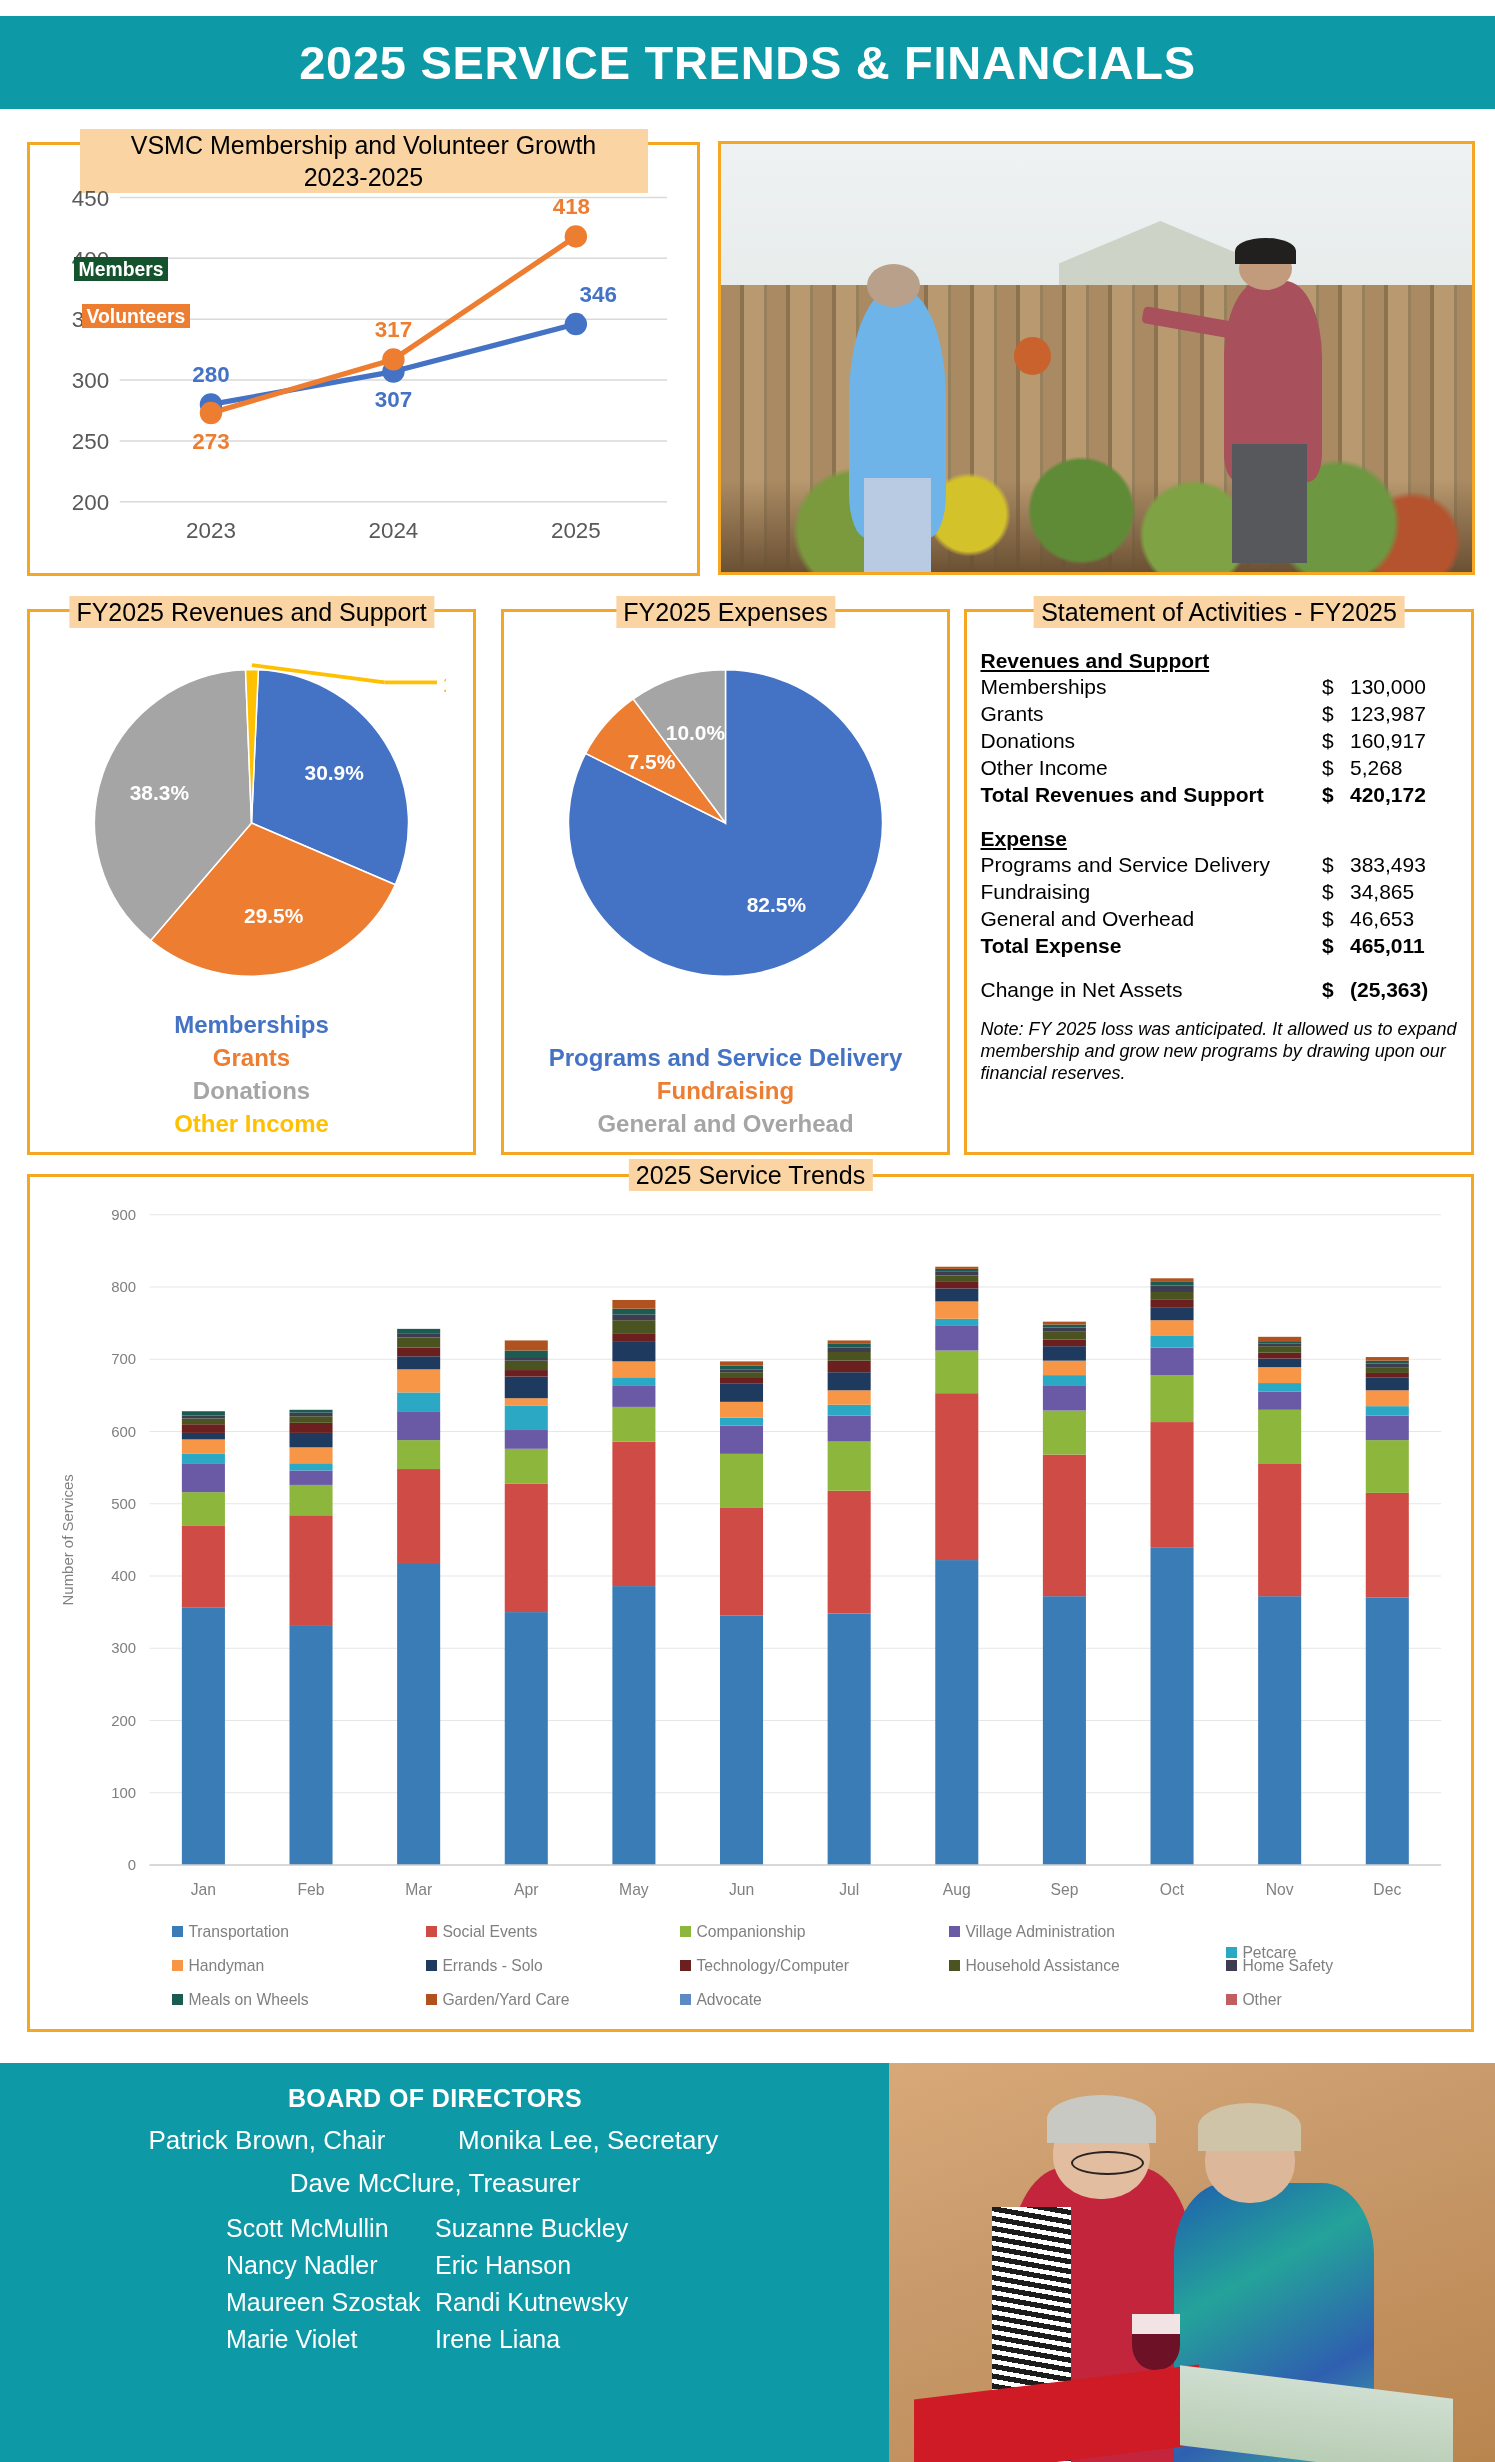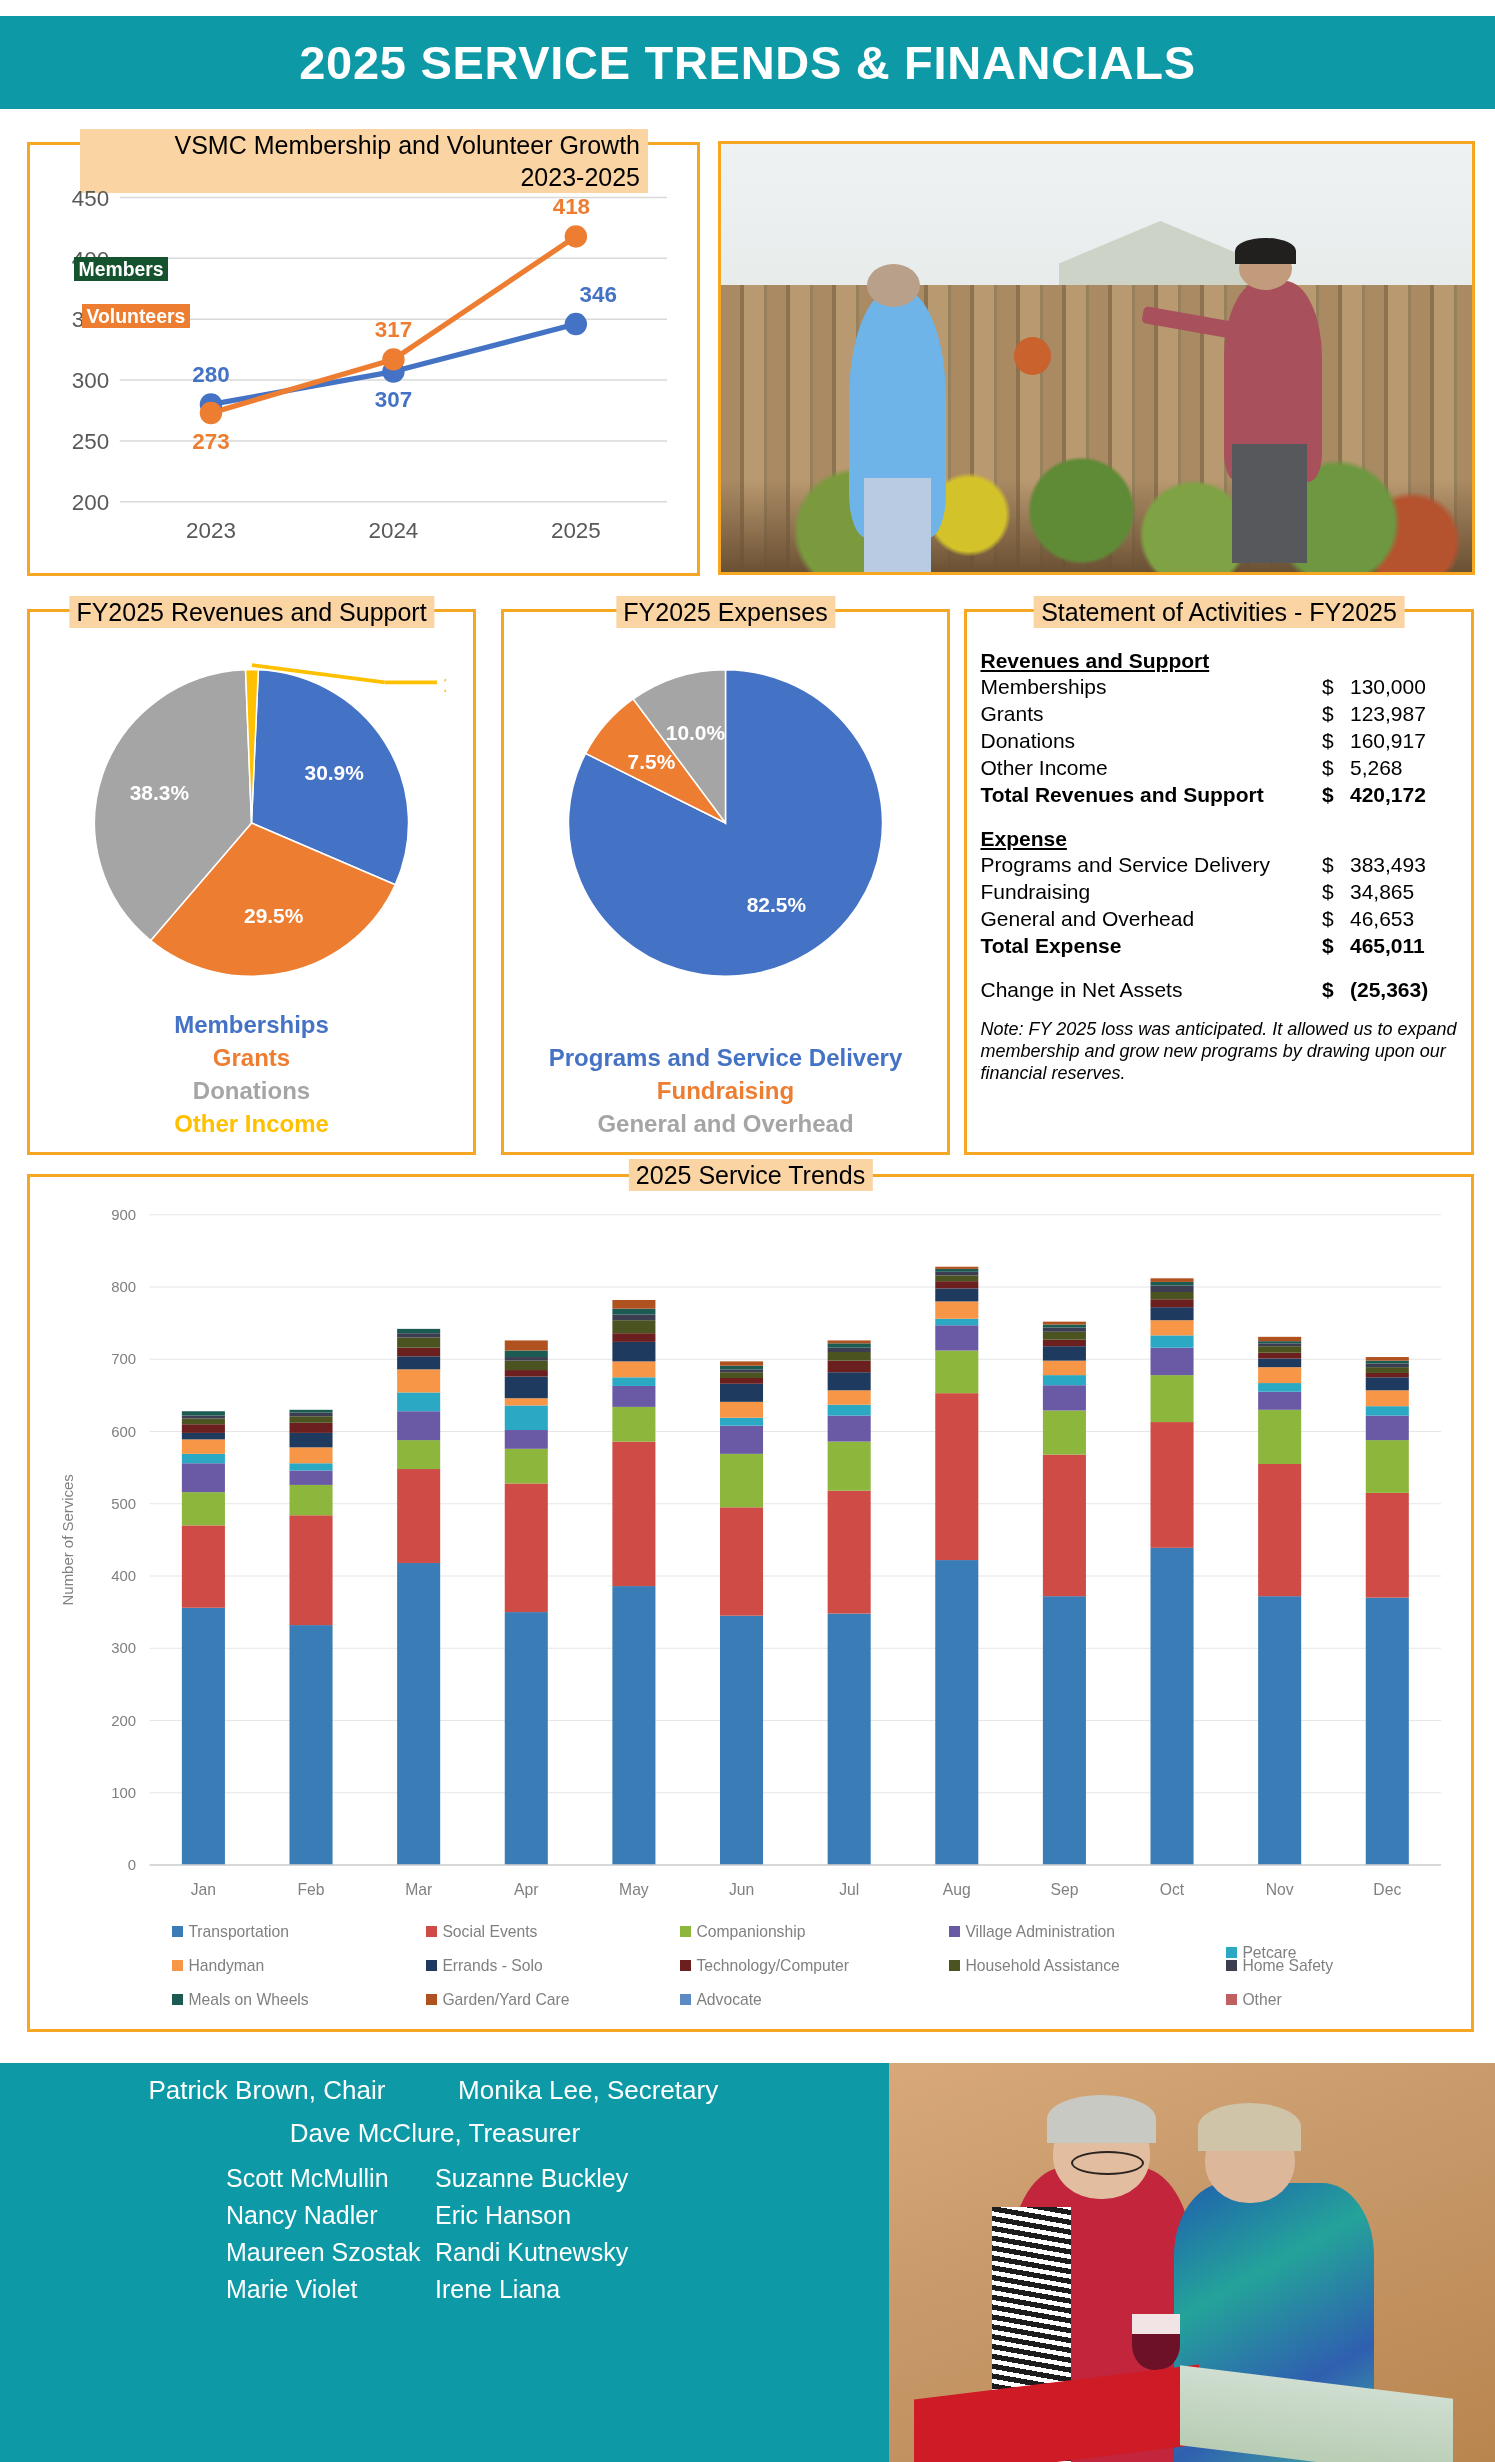--- a/index.html
+++ b/index.html
@@ -27,21 +27,21 @@
     position: absolute;
     border: 3px solid #f5a623;
     background: #ffffff;
   }
   .panel-title {
     position: absolute; top: -16.4px; left: 50%; transform: translateX(-50%);
     background: #fbd4a4; color: #000; font-size: 25px;
     padding: 0 7.5px; white-space: nowrap; line-height: 32px;
     font-family: "Liberation Sans", sans-serif;
   }
-  .panel-title.two-line { white-space: normal; text-align:right; width: 568px; }
+  .panel-title.two-line { white-space: normal; text-align:center; width: 568px; }
 
   
   #line-panel { left: 27px; top: 142px; width: 673px; height: 434px; }
   .lc-wrap { position: absolute; inset: 0; }
   svg.chart { display:block; }
   .axis-label { font-size: 30px; fill: #595959; font-family:"Liberation Sans",sans-serif; }
   .pt-label { font-size: 30px; font-weight: bold; font-family:"Liberation Sans",sans-serif; }
   .legend-chip {
     position:absolute; font-size: 19.4px; font-weight: bold; color:#fff;
     padding: 0.7px 4.5px; font-family:"Liberation Sans",sans-serif;
@@ -563,20 +563,21 @@
         <div class="bl-item" style="width: 277px;"></div>
         <div class="bl-item" style="width: 172px;">
           <span class="bl-sw" style="background: rgb(191, 95, 95);"></span>
           <span>Other</span>
         </div>
       </div>
     </div>
 </div>
 
 <div id="footer-board">
+  <div class="ft-h">BOARD OF DIRECTORS</div>
   <div class="dir-row">
     <span class="d1">Patrick Brown, Chair</span>
     <span class="d2">Monika Lee, Secretary</span>
   </div>
   <div class="dir-row">
     <span style="display:inline-block;width:419px;text-align:center">Dave McClure, Treasurer</span>
   </div>
   <div class="mem-grid">
     <div class="mem-col" id="mem-col2">
         <div>Scott McMullin</div>

